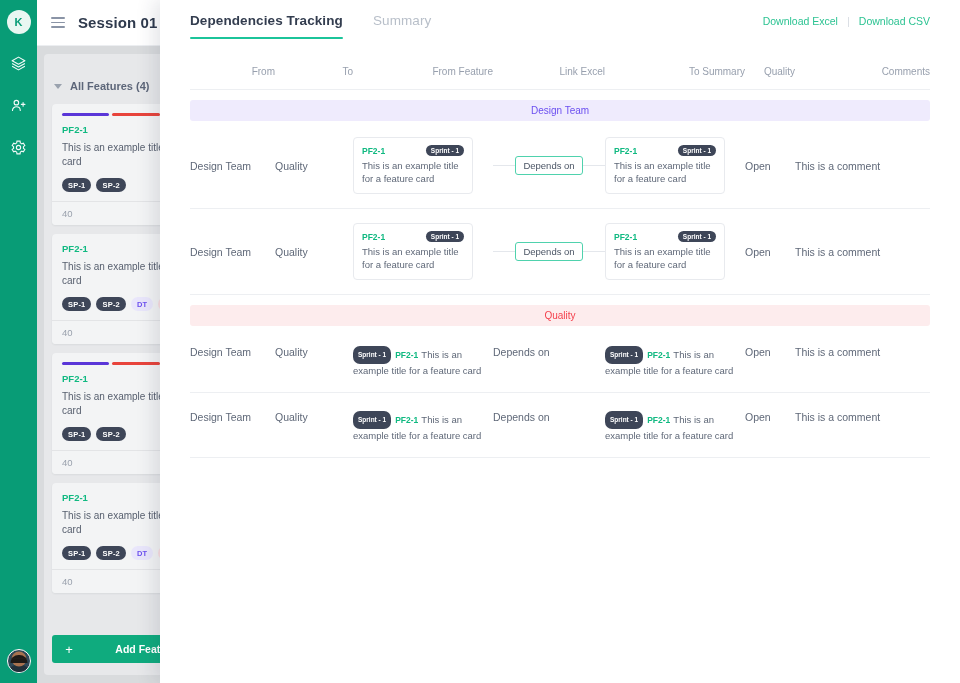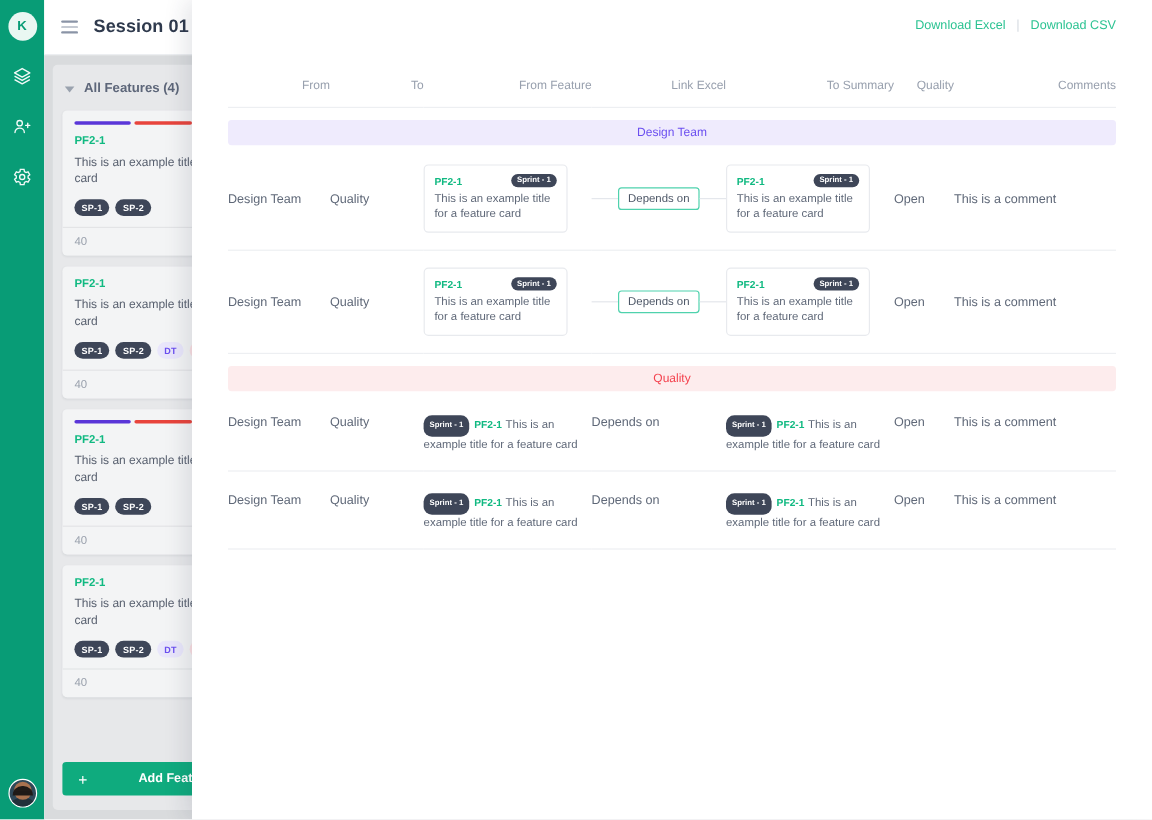--- a/index.html
+++ b/index.html
@@ -59,21 +59,21 @@
   .session-title { font-size: 15px; color: #2f3a4d; font-weight: bold; letter-spacing: .1px; }
 
   .bg-board {
     position: absolute; left: 0; top: 46px; width: 923px; height: 637px;
     background: #d9dbdd;
   }
   .col {
     position: absolute; left: 7px; top: 8px; width: 190px; bottom: 8px;
     background: #e7e8ea; border-radius: 4px; padding: 10px 8px 0 8px;
   }
-  .col-head { display: flex; align-items: center; gap: 8px; margin: 4px 0 12px 2px; }
+  .col-head { display: flex; align-items: center; gap: 8px; margin: 16px 0 12px 2px; }
   .chev { width: 0; height: 0; border-left: 4.5px solid transparent; border-right: 4.5px solid transparent;
           border-top: 5px solid #9aa2ae; }
   .col-title { font-size: 11px; color: #5d6679; font-weight: bold; }
 
   .fcard {
     background: #f3f4f5; border-radius: 4px; margin-bottom: 9px;
     box-shadow: 0 1px 2px rgba(30,40,60,.07);
     overflow: hidden;
   }
   .fcard-body { padding: 9px 10px 9px 10px; }
@@ -345,20 +345,24 @@
         <div class="add-feature">
           <div class="plus">+</div>
           <div class="af-label">Add Feature</div>
         </div>
       </div>
     </div>
   </div>
 
   <div class="panel">
     <div class="panel-head">
+      <div class="tabs" id="tabs-host">
+          <div class="tab active">Dependencies Tracking</div>
+          <div class="tab">Summary</div>
+        </div>
       <div class="downloads">
         <span class="dl-link">Download Excel</span>
         <span class="dl-sep">|</span>
         <span class="dl-link">Download CSV</span>
       </div>
     </div>
 
     <div class="table-wrap">
       <table class="deps">
         <colgroup>

